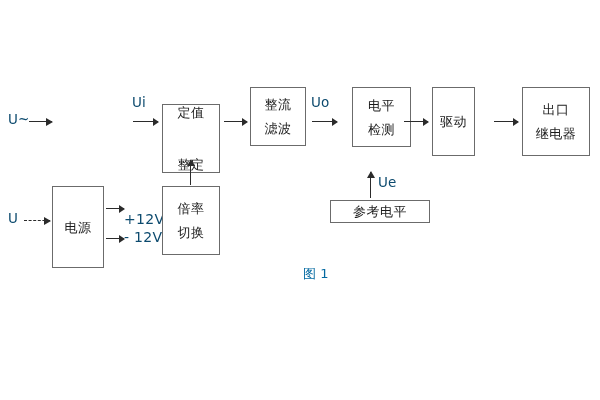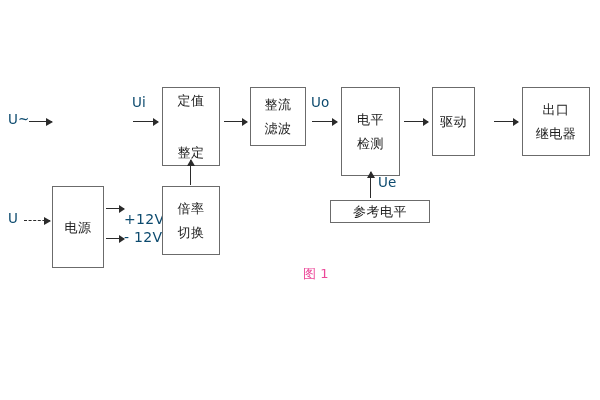--- a/index.html
+++ b/index.html
@@ -40,21 +40,21 @@
   
   .label {
     position: absolute;
     color: #0c4a6e;
     font-size: 13px;
     white-space: nowrap;
     line-height: 1;
   }
   .label.sig { font-size: 13.5px; }
   .label.rail { font-size: 14px; letter-spacing: 0.3px; }
-  .caption { position: absolute; font-size: 13px; color: #ec4899; white-space: nowrap; }
+  .caption { position: absolute; font-size: 13px; color: #0369a1; white-space: nowrap; }
 
   
   .harrow {           
     position: absolute;
     height: 1.4px;
     background: #2b2b2b;
   }
   .harrow::after {
     content: "";
     position: absolute;
@@ -99,36 +99,36 @@
 <div id="canvas">
 
   <div class="label sig" style="left:8px; top:113px;">U~</div>
 
   <div class="harrow" style="left:29px; top:121px; width:23px;"></div>
 
 
   <div class="label sig" style="left:132px; top:96px;">Ui</div>
   <div class="harrow small" style="left:133px; top:121px; width:25px;"></div>
 
-  <div class="block" style="left:162px; top:87px; width:58px; height:79px;gap:28px;">
+  <div class="block" style="left:162px; top:104px; width:58px; height:69px;gap:28px;">
     <span class="line">定值</span>
     <span class="line">整定</span>
   </div>
 
   <div class="harrow small" style="left:224px; top:121px; width:23px;"></div>
 
   <div class="block" style="left:250px; top:87px; width:56px; height:59px;">
     <span class="line">整流</span>
     <span class="line">滤波</span>
   </div>
 
   <div class="label sig" style="left:311px; top:96px;">Uo</div>
   <div class="harrow small" style="left:312px; top:121px; width:25px;"></div>
 
-  <div class="block" style="left:341px; top:87px; width:59px; height:89px;">
+  <div class="block" style="left:352px; top:87px; width:59px; height:60px;">
     <span class="line">电平</span>
     <span class="line">检测</span>
   </div>
 
   <div class="harrow small" style="left:404px; top:121px; width:24px;"></div>
 
   <div class="block single" style="left:432px; top:87px; width:43px; height:69px;">
     <span class="line">驱动</span>
   </div>
 

